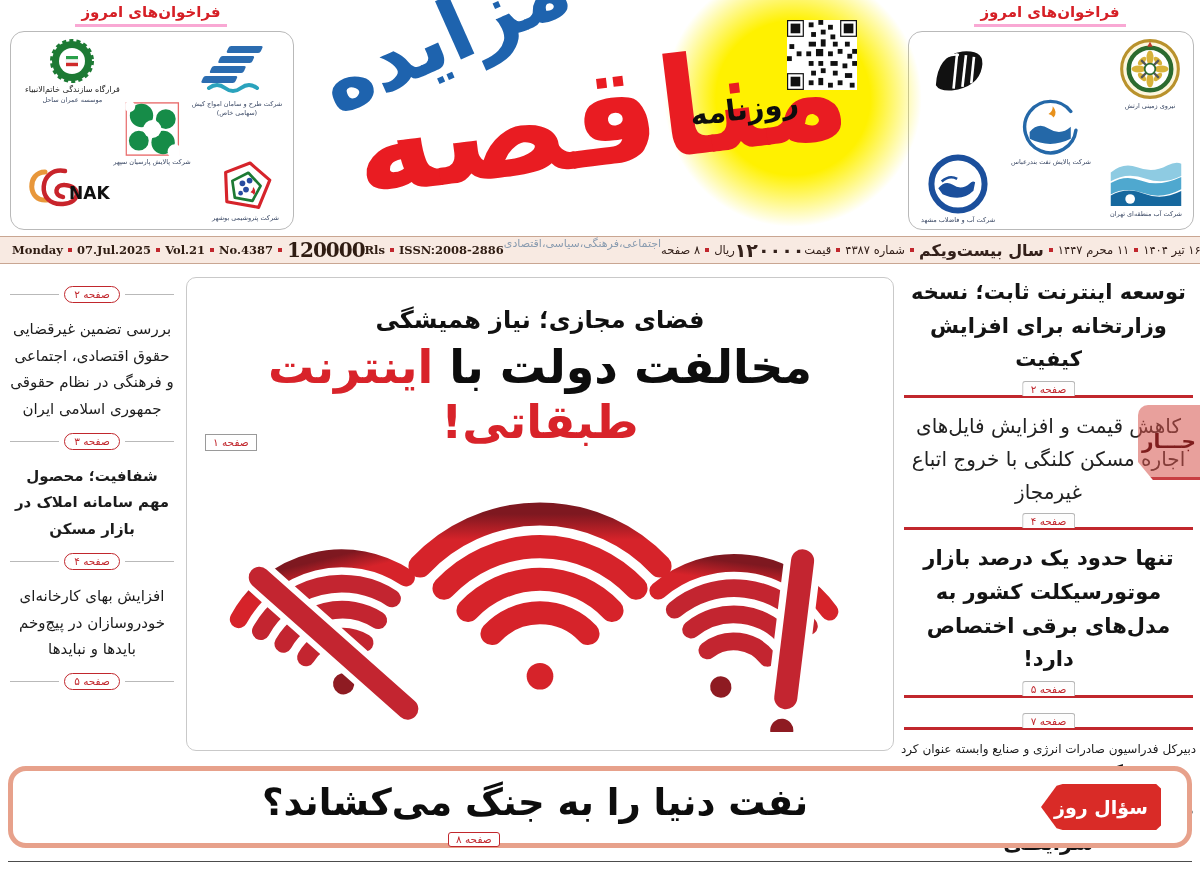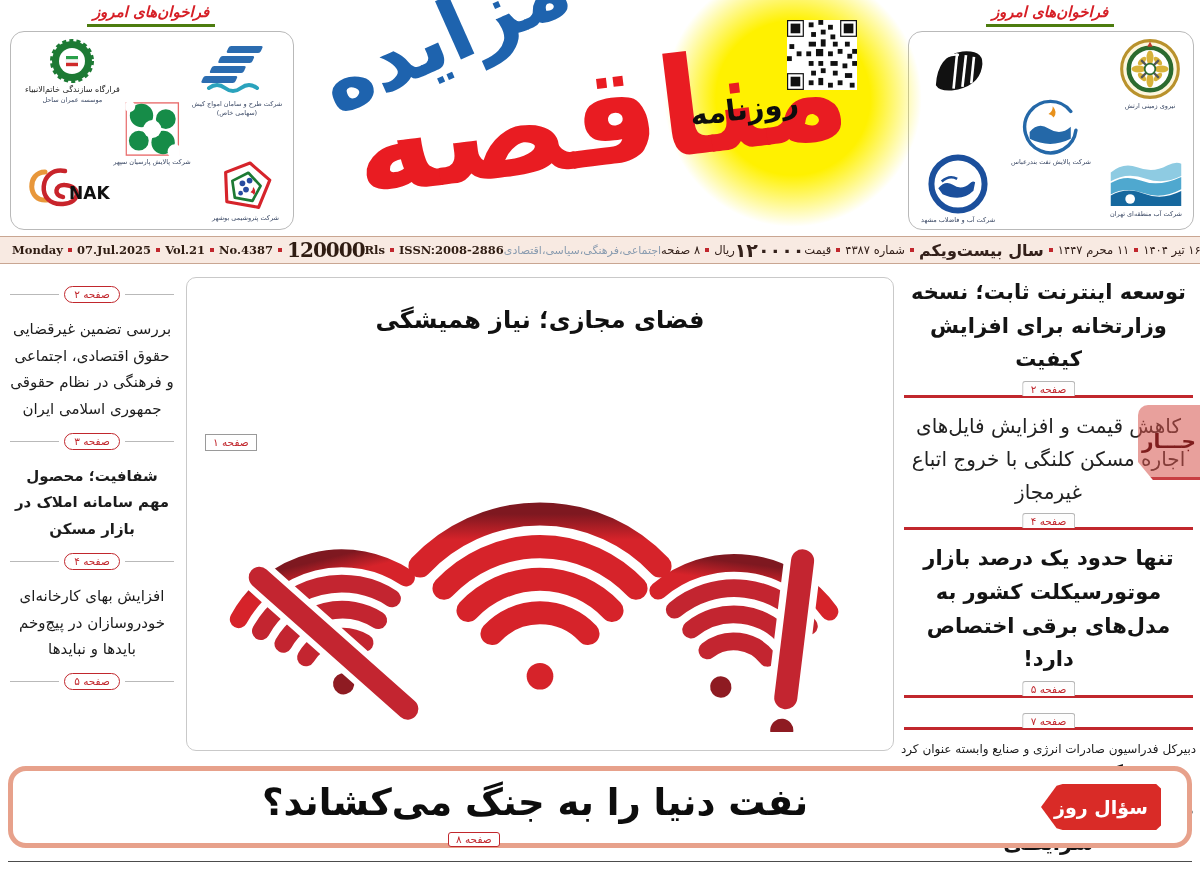--- a/index.html
+++ b/index.html
@@ -1,40 +1,40 @@
 <!DOCTYPE html>
 <html lang="fa"><head>
 <meta charset="utf-8">
 <style>
   html,body{margin:0;padding:0;background:#e9e9e9;}
   .page{position:relative;width:1200px;height:872px;background:#fff;overflow:hidden;
         font-family:"DejaVu Sans",sans-serif;margin:0 auto;}
   
   .callbox-title{position:absolute;top:3px;text-align:center;font-size:15px;font-weight:bold;color:#d61f26;z-index:3;}
-  .callbox-title span{display:inline-block;border-bottom:3px solid #4d7c0f;padding:0 6px 3px;font-style:italic;}
+  .callbox-title span{display:inline-block;border-bottom:3px solid #f9a8d4;padding:0 6px 3px;}
   .callbox{position:absolute;top:31px;height:197px;background:#fff;border:1.5px solid #b9b9b9;border-radius:14px;}
   .slot{position:absolute;display:flex;flex-direction:column;align-items:center;}
   .slot .cap{font-size:6.5px;color:#3c4a66;margin-top:2px;text-align:center;max-width:92px;line-height:1.4;}
   .slot .cap2{font-size:7px;color:#222;margin-top:1px;text-align:center;}
   .naktext{font-family:"DejaVu Sans",sans-serif;}
   
   .masthead{position:absolute;left:295px;top:0;width:612px;height:236px;}
   .sun{position:absolute;left:368px;top:-32px;width:260px;height:260px;border-radius:50%;
        background:radial-gradient(circle,#fff100 0%,#fff100 42%,rgba(255,241,0,0) 70%);z-index:1;}
   .qr{position:absolute;left:492px;top:20px;z-index:3;}
   .rooznameh{position:absolute;left:395px;top:92px;z-index:3;font-size:29px;font-weight:bold;color:#0d0d0d;
              transform:rotate(-7deg);}
   .t-red{position:absolute;left:0;top:44px;width:100%;text-align:center;z-index:2;
          font-size:136px;font-weight:bold;color:#e91c22;line-height:1.1;transform:rotate(-7deg);}
   .t-blue{position:absolute;left:18px;top:-14px;z-index:2;font-size:84px;font-weight:bold;color:#1e63ae;
           transform:rotate(-24deg);}
   
   .infobar{position:absolute;left:0;top:236px;width:1200px;height:28px;background:#f8eae2;
            border-top:1px solid #c9a692;border-bottom:1px solid #c9a692;
-           display:flex;align-items:center;padding:0 12px;box-sizing:border-box;}
+           display:flex;padding:0 12px;box-sizing:border-box;}
   .sq{width:4px;height:4px;background:#c1272d;display:inline-block;margin:0 5px;vertical-align:middle;flex:none;}
   .ib-en{display:flex;align-items:center;font-family:"DejaVu Serif",serif;font-weight:bold;
          font-size:11.5px;color:#2f1c12;white-space:nowrap;}
   .ib-en .big{font-size:20px;letter-spacing:-1px;}
   .ib-subjects{margin:0 auto;font-size:11px;color:#8a9cb0;white-space:nowrap;}
   .ib-fa{display:flex;align-items:center;font-size:11.5px;color:#33201a;white-space:nowrap;direction:rtl;}
   .ib-fa .b{font-weight:bold;font-size:16px;}
   .ib-fa .price{font-weight:bold;font-size:19px;letter-spacing:-1px;}
   
   .leftcol{position:absolute;left:10px;top:276px;width:164px;direction:rtl;text-align:center;}
@@ -327,20 +327,24 @@
     <div class="l-head">افزایش بهای کارخانه‌ای خودروسازان در پیچ‌وخم بایدها و نبایدها</div>
     <div class="pillrow">
         <div class="hl"></div>
         <div class="pill">صفحه ۵</div>
         <div class="hl"></div>
       </div>
   </div>
 
   <div class="mainpanel">
     <div class="kicker">فضای مجازی؛ نیاز همیشگی</div>
+    <div class="bigheadline">
+      <span class="blk">مخالفت دولت با</span>
+      <span class="red">اینترنت طبقاتی!</span>
+    </div>
     <div class="p1badge">صفحه ۱</div>
     <div class="wifiart">
       <svg width="640" height="268" viewBox="0 0 720 300">
         <defs>
           <linearGradient id="gr" x1="0" y1="0" x2="0" y2="1">
             <stop offset="0" stop-color="#7e1820"></stop>
               <stop offset="0.5" stop-color="#d6232a"></stop>
               <stop offset="1" stop-color="#d6232a"></stop>
           </linearGradient>
         </defs>

